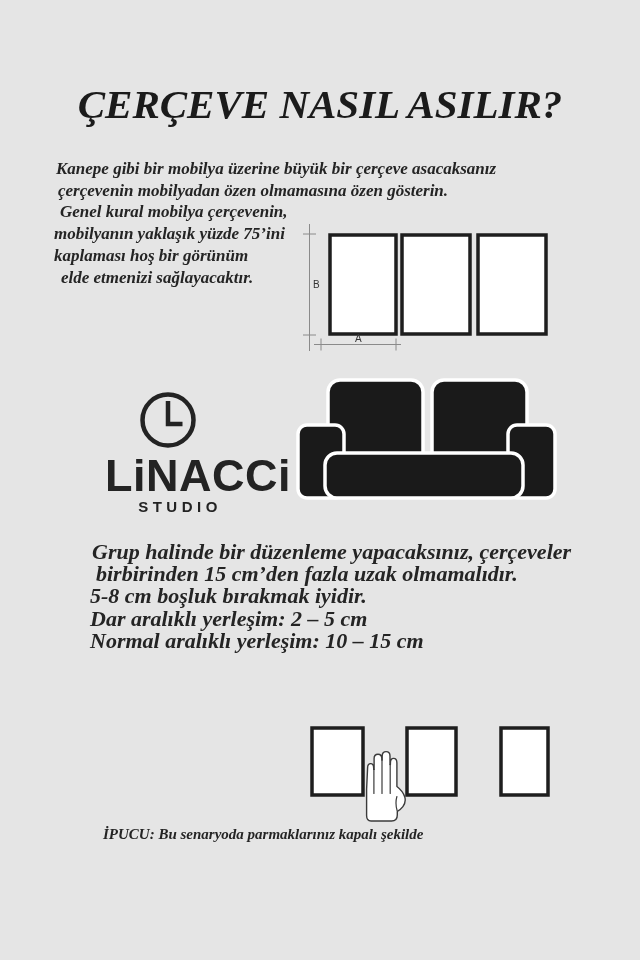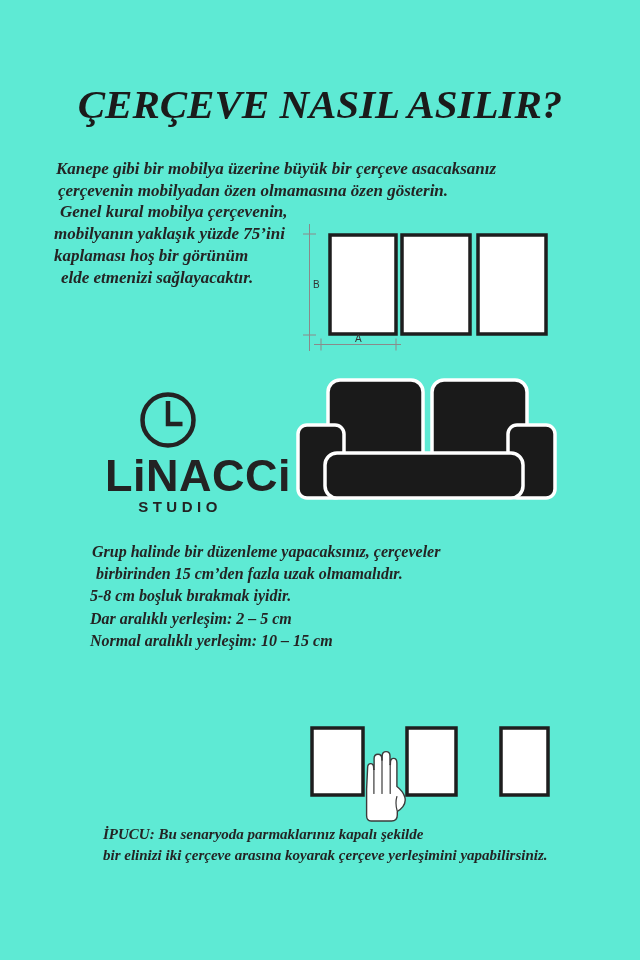--- a/index.html
+++ b/index.html
@@ -4,33 +4,33 @@
 <style>
   html,body{margin:0;padding:0;}
   body{
     width:640px;height:960px;
     background:#ffffff;
     font-family:"Liberation Serif", serif;
     color:#1c1c1c;
     overflow:hidden;
     position:relative;
   }
-  .page{position:absolute;inset:0;width:640px;height:960px;background:#5eead4;}
+  .page{position:absolute;inset:0;width:640px;height:960px;background:#e5e5e5;}
 
   .page-title{
     position:absolute;top:80px;left:0;width:640px;
     margin:0;text-align:center;
     font-size:41px;font-weight:700;font-style:italic;
     letter-spacing:0px;color:#1b1b1b;
     font-family:"Liberation Serif", serif;
   }
 
   .para{position:absolute;font-style:italic;font-weight:700;color:#242424;}
   .intro{left:54px;top:158px;font-size:17px;line-height:21.7px;width:480px;}
-  .grouping{left:90px;top:541px;font-size:16px;line-height:22.2px;width:470px;}
+  .grouping{left:90px;top:541px;font-size:22px;line-height:22.2px;width:470px;}
   .tip{left:103px;top:824px;font-size:15px;line-height:21px;width:500px;}
 
   .ln{white-space:nowrap;}
   .ind-2{padding-left:2px;}
   .ind-4{padding-left:4px;}
   .ind-6{padding-left:6px;}
   .ind-7{padding-left:7px;}
 
   .frames-top{position:absolute;left:300px;top:218px;}
   .sofa{position:absolute;left:290px;top:372px;}
@@ -150,16 +150,15 @@
         <line x1="11.9" y1="21.4" x2="11.9" y2="45.5"></line>
         <line x1="20" y1="12" x2="20" y2="45.5"></line>
         <line x1="28.2" y1="16.5" x2="28.2" y2="45.5"></line>
         <path d="M 35.1 62.5 C 33.9 58.5 33.6 53 34.9 48.5"></path>
       </g>
     </g>
   </svg>
 
   <div class="para tip">
     <div class="ln">İPUCU: Bu senaryoda parmaklarınız kapalı şekilde</div>
-    <div class="ln">bir elinizi iki çerçeve arasına koyarak çerçeve yerleşimini yapabilirsiniz.</div>
   </div>
 
 </div>
 
 </body></html>

